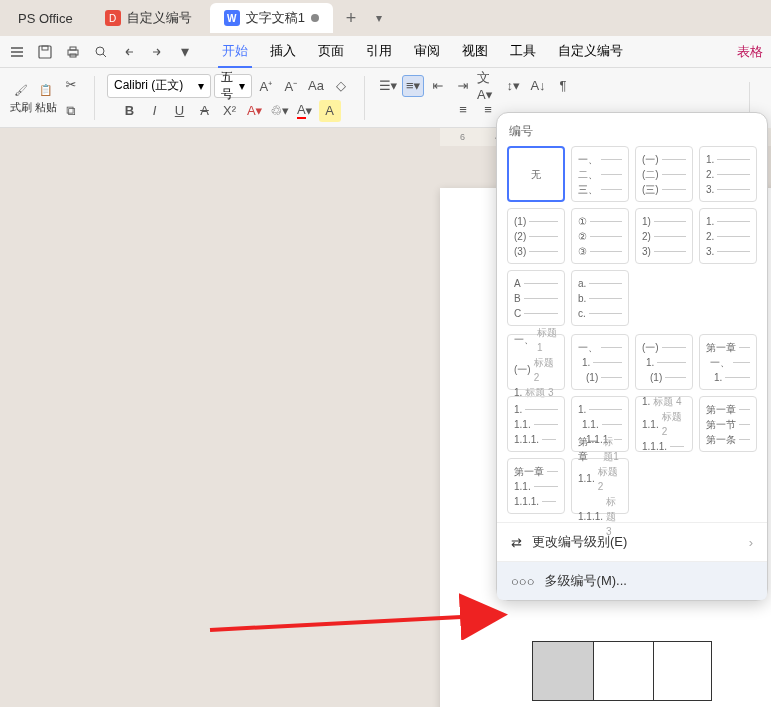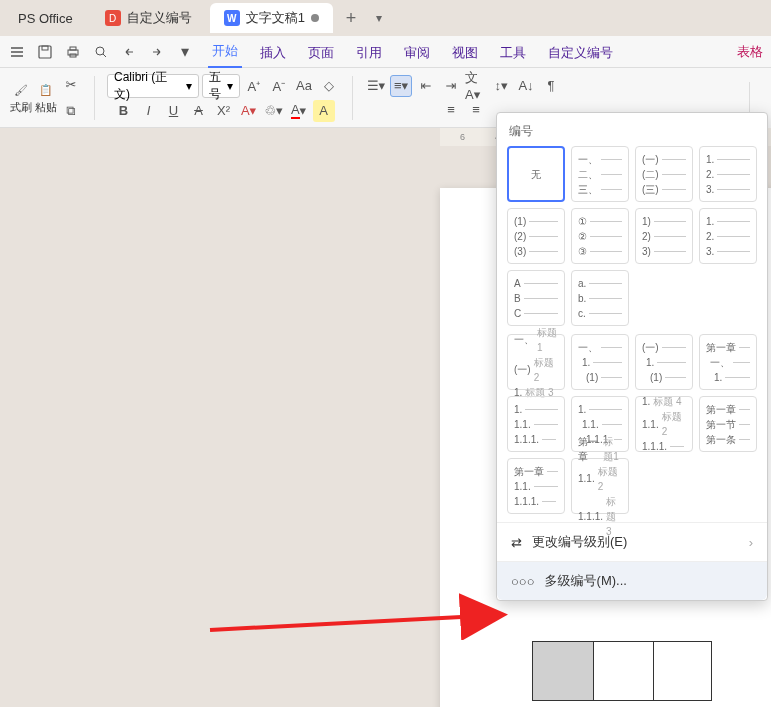--- a/index.html
+++ b/index.html
@@ -7,43 +7,43 @@
     
     .tab-bar { height: 36px; background: #e8e2dc; display: flex; align-items: center; padding-left: 4px; }
     .tab { height: 30px; padding: 0 14px; display: flex; align-items: center; gap: 6px; font-size: 13px; color: #333; border-radius: 6px 6px 0 0; margin-right: 4px; }
     .tab.active { background: #fff; }
     .tab-icon { width: 16px; height: 16px; display: inline-flex; align-items: center; justify-content: center; }
     .tab-dot { width: 8px; height: 8px; border-radius: 50%; background: #888; }
     .tab-add { width: 28px; height: 28px; display: flex; align-items: center; justify-content: center; color: #666; font-size: 18px; }
     
     .menu-bar { height: 32px; background: #f7f7f7; display: flex; align-items: center; gap: 2px; padding: 0 4px; border-bottom: 1px solid #ddd; }
     .menu-icon-btn { width: 26px; height: 26px; display: flex; align-items: center; justify-content: center; color: #555; border-radius: 3px; }
-    .menu-tabs { display: flex; gap: 14px; margin-left: 8px; align-items: flex-end; }
-    .menu-tab { font-size: 13px; color: #4c1d95; padding: 6px 4px; }
+    .menu-tabs { display: flex; gap: 14px; margin-left: 18px; }
+    .menu-tab { font-size: 13px; color: #000000; padding: 6px 4px; }
     .menu-tab.active { color: #4876ff; border-bottom: 2px solid #4876ff; }
     .menu-tab.right { color: #be185d; margin-left: auto; }
     
     .toolbar { height: 60px; background: #f7f7f7; display: flex; align-items: center; padding: 0 6px; gap: 4px; border-bottom: 1px solid #ddd; }
     .tb-group { display: flex; flex-direction: column; align-items: center; gap: 2px; padding: 2px 4px; }
     .tb-btn-lg { display: flex; flex-direction: column; align-items: center; font-size: 11px; color: #333; }
     .tb-icon { width: 20px; height: 20px; display: flex; align-items: center; justify-content: center; color: #555; }
     .tb-row { display: flex; align-items: center; gap: 3px; }
     .tb-sep { width: 1px; height: 44px; background: #ddd; margin: 0 4px; }
     .font-select { height: 24px; border: 1px solid #ccc; background: #fff; border-radius: 3px; padding: 0 6px; font-size: 12px; display: flex; align-items: center; gap: 4px; }
-    .font-name { width: 92px; }
+    .font-name { width: 104px; }
     .font-size { width: 38px; }
     .sm-btn { width: 22px; height: 22px; display: flex; align-items: center; justify-content: center; color: #555; border-radius: 3px; font-size: 13px; }
     .sm-btn.highlight-yellow { background: #fff3a0; }
     .sm-btn.active-dropdown { background: #d8e2f5; border: 1px solid #7ba9e8; }
     
     .document-area { position: absolute; top: 128px; left: 0; right: 0; bottom: 0; background: #e8e2dc; }
     .ruler { position: absolute; top: 0; left: 440px; right: 0; height: 18px; background: #f0ece6; font-size: 9px; color: #888; display: flex; align-items: center; padding-left: 20px; gap: 30px; }
     .page { position: absolute; top: 60px; left: 440px; width: 340px; height: 600px; background: #fff; box-shadow: 0 2px 8px rgba(0,0,0,0.15); }
     
-    .dropdown-panel { position: absolute; top: 112px; left: 496px; width: 272px; background: #fff; border: 1px solid #ccc; border-radius: 4px; box-shadow: 0 4px 16px rgba(0,0,0,0.2); z-index: 100; }
+    .dropdown-panel { position: absolute; top: 112px; left: 496px; width: 272px; background: #fff; border: 1px solid #ccc; border-radius: 12px; box-shadow: 0 4px 16px rgba(0,0,0,0.2); z-index: 100; }
     .panel-header { font-size: 12px; color: #666; padding: 10px 12px 6px; }
     .number-grid { display: grid; grid-template-columns: repeat(4, 1fr); gap: 6px; padding: 0 10px 8px; }
     .number-option { height: 56px; border: 1px solid #ddd; border-radius: 4px; display: flex; flex-direction: column; justify-content: center; padding: 4px 6px; font-size: 10px; color: #666; line-height: 1.5; }
     .number-option.none { align-items: center; }
     .number-option.selected { border: 2px solid #4876ff; }
     .num-line { display: flex; align-items: center; gap: 3px; }
     .num-line-bar { flex: 1; height: 1px; background: #ccc; }
     .num-line-bar.short { max-width: 14px; }
     .num-label-gray { color: #aaa; font-size: 10px; }
     

